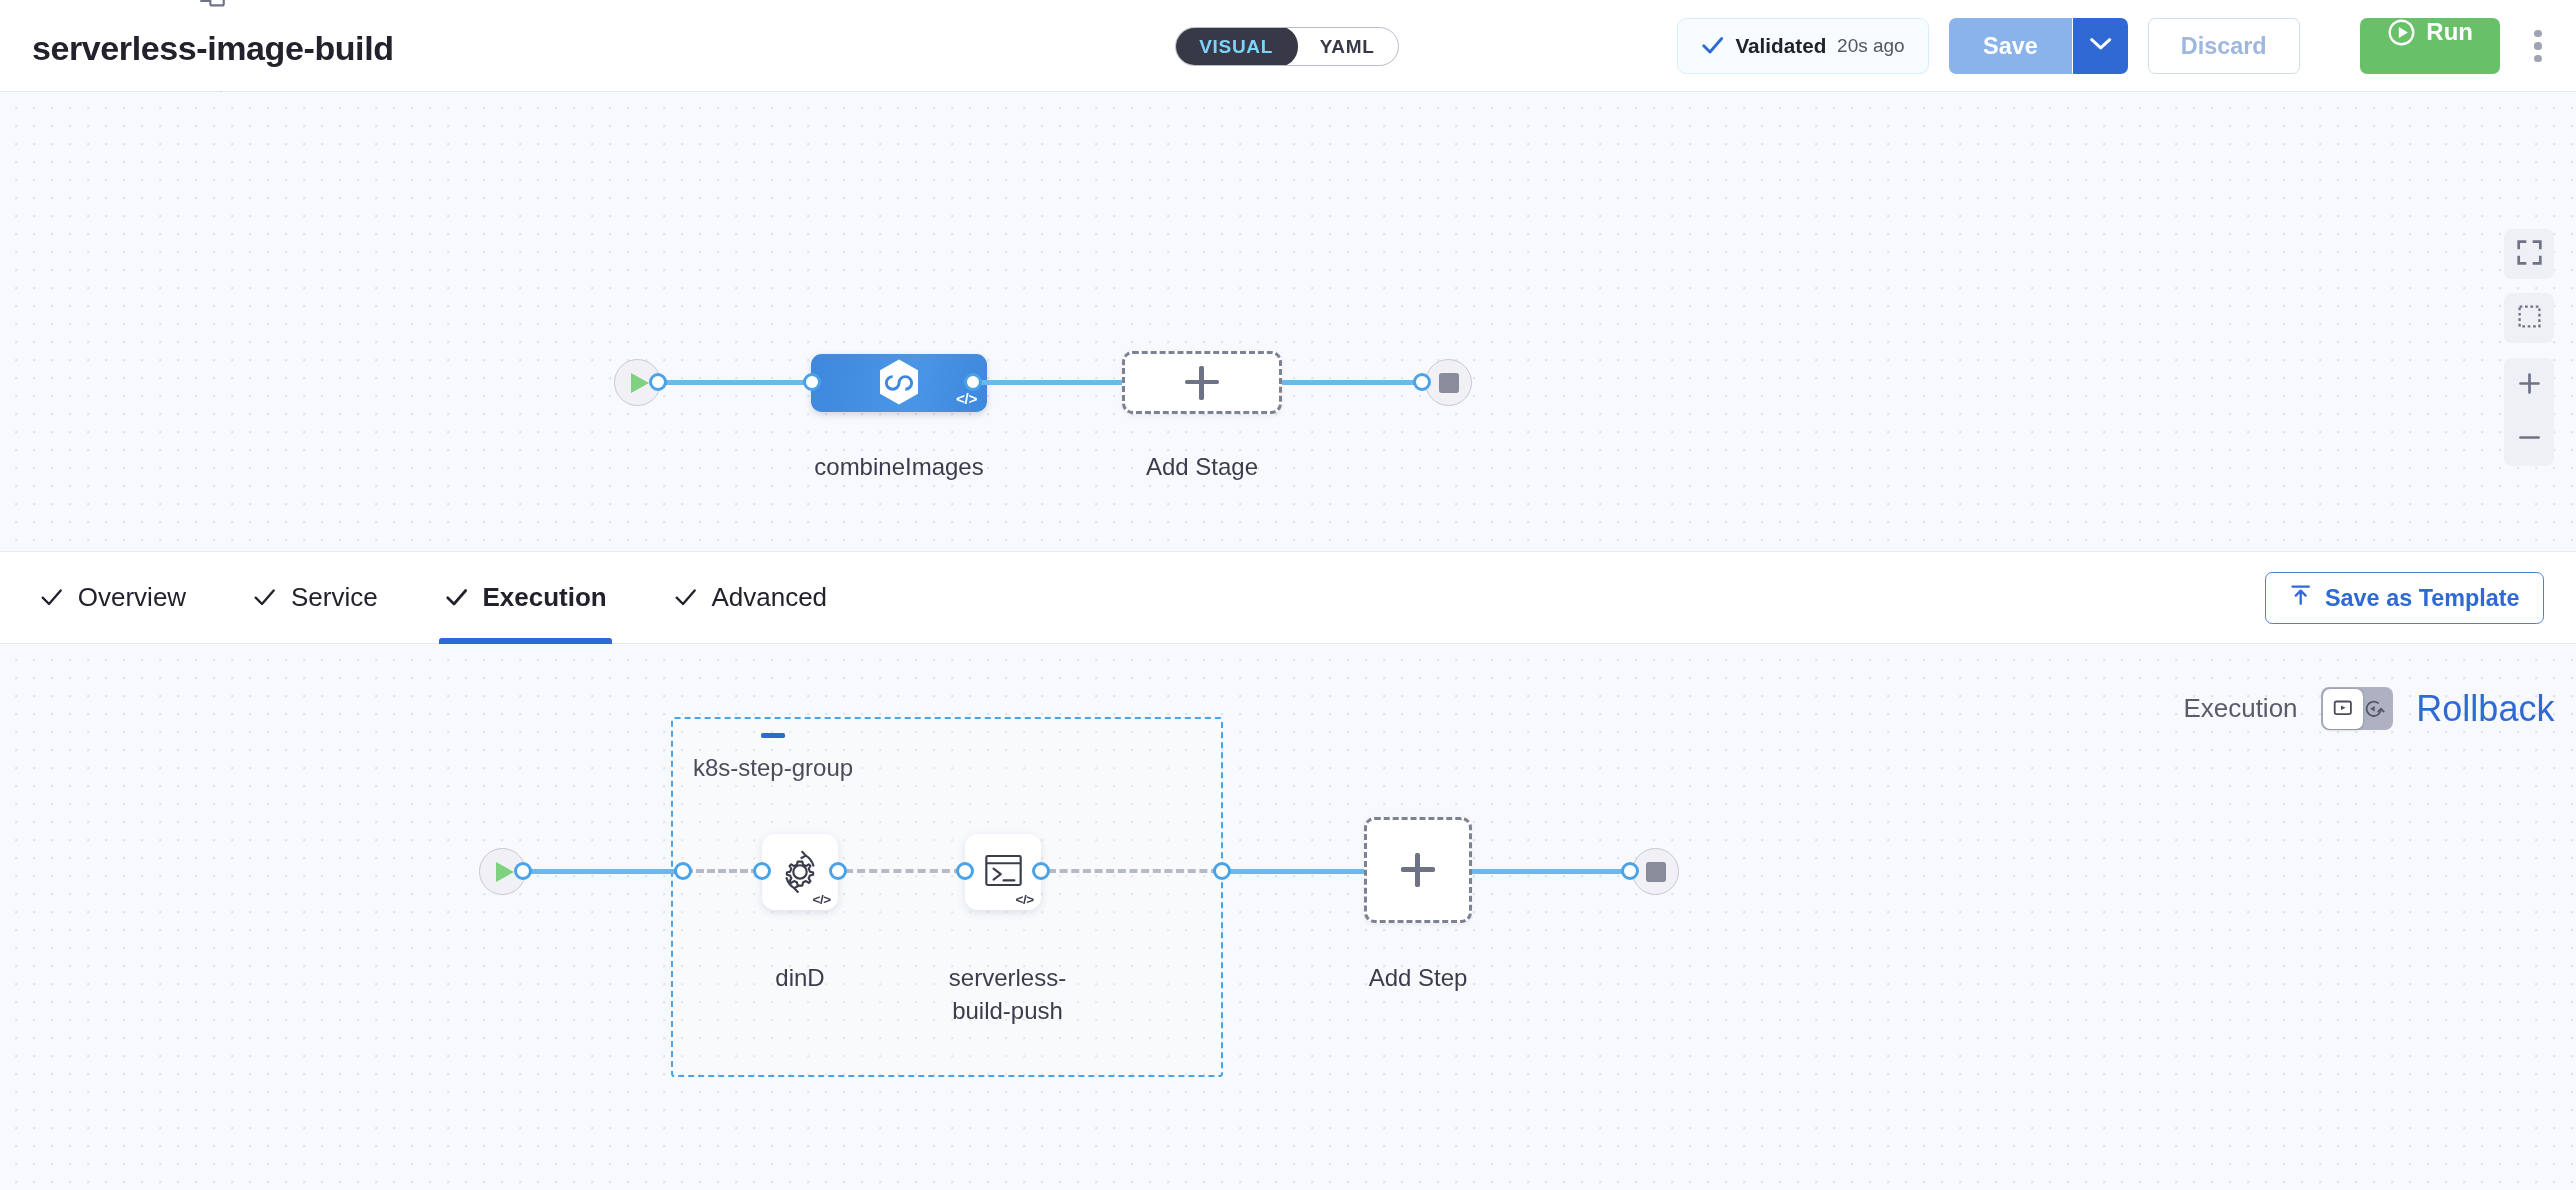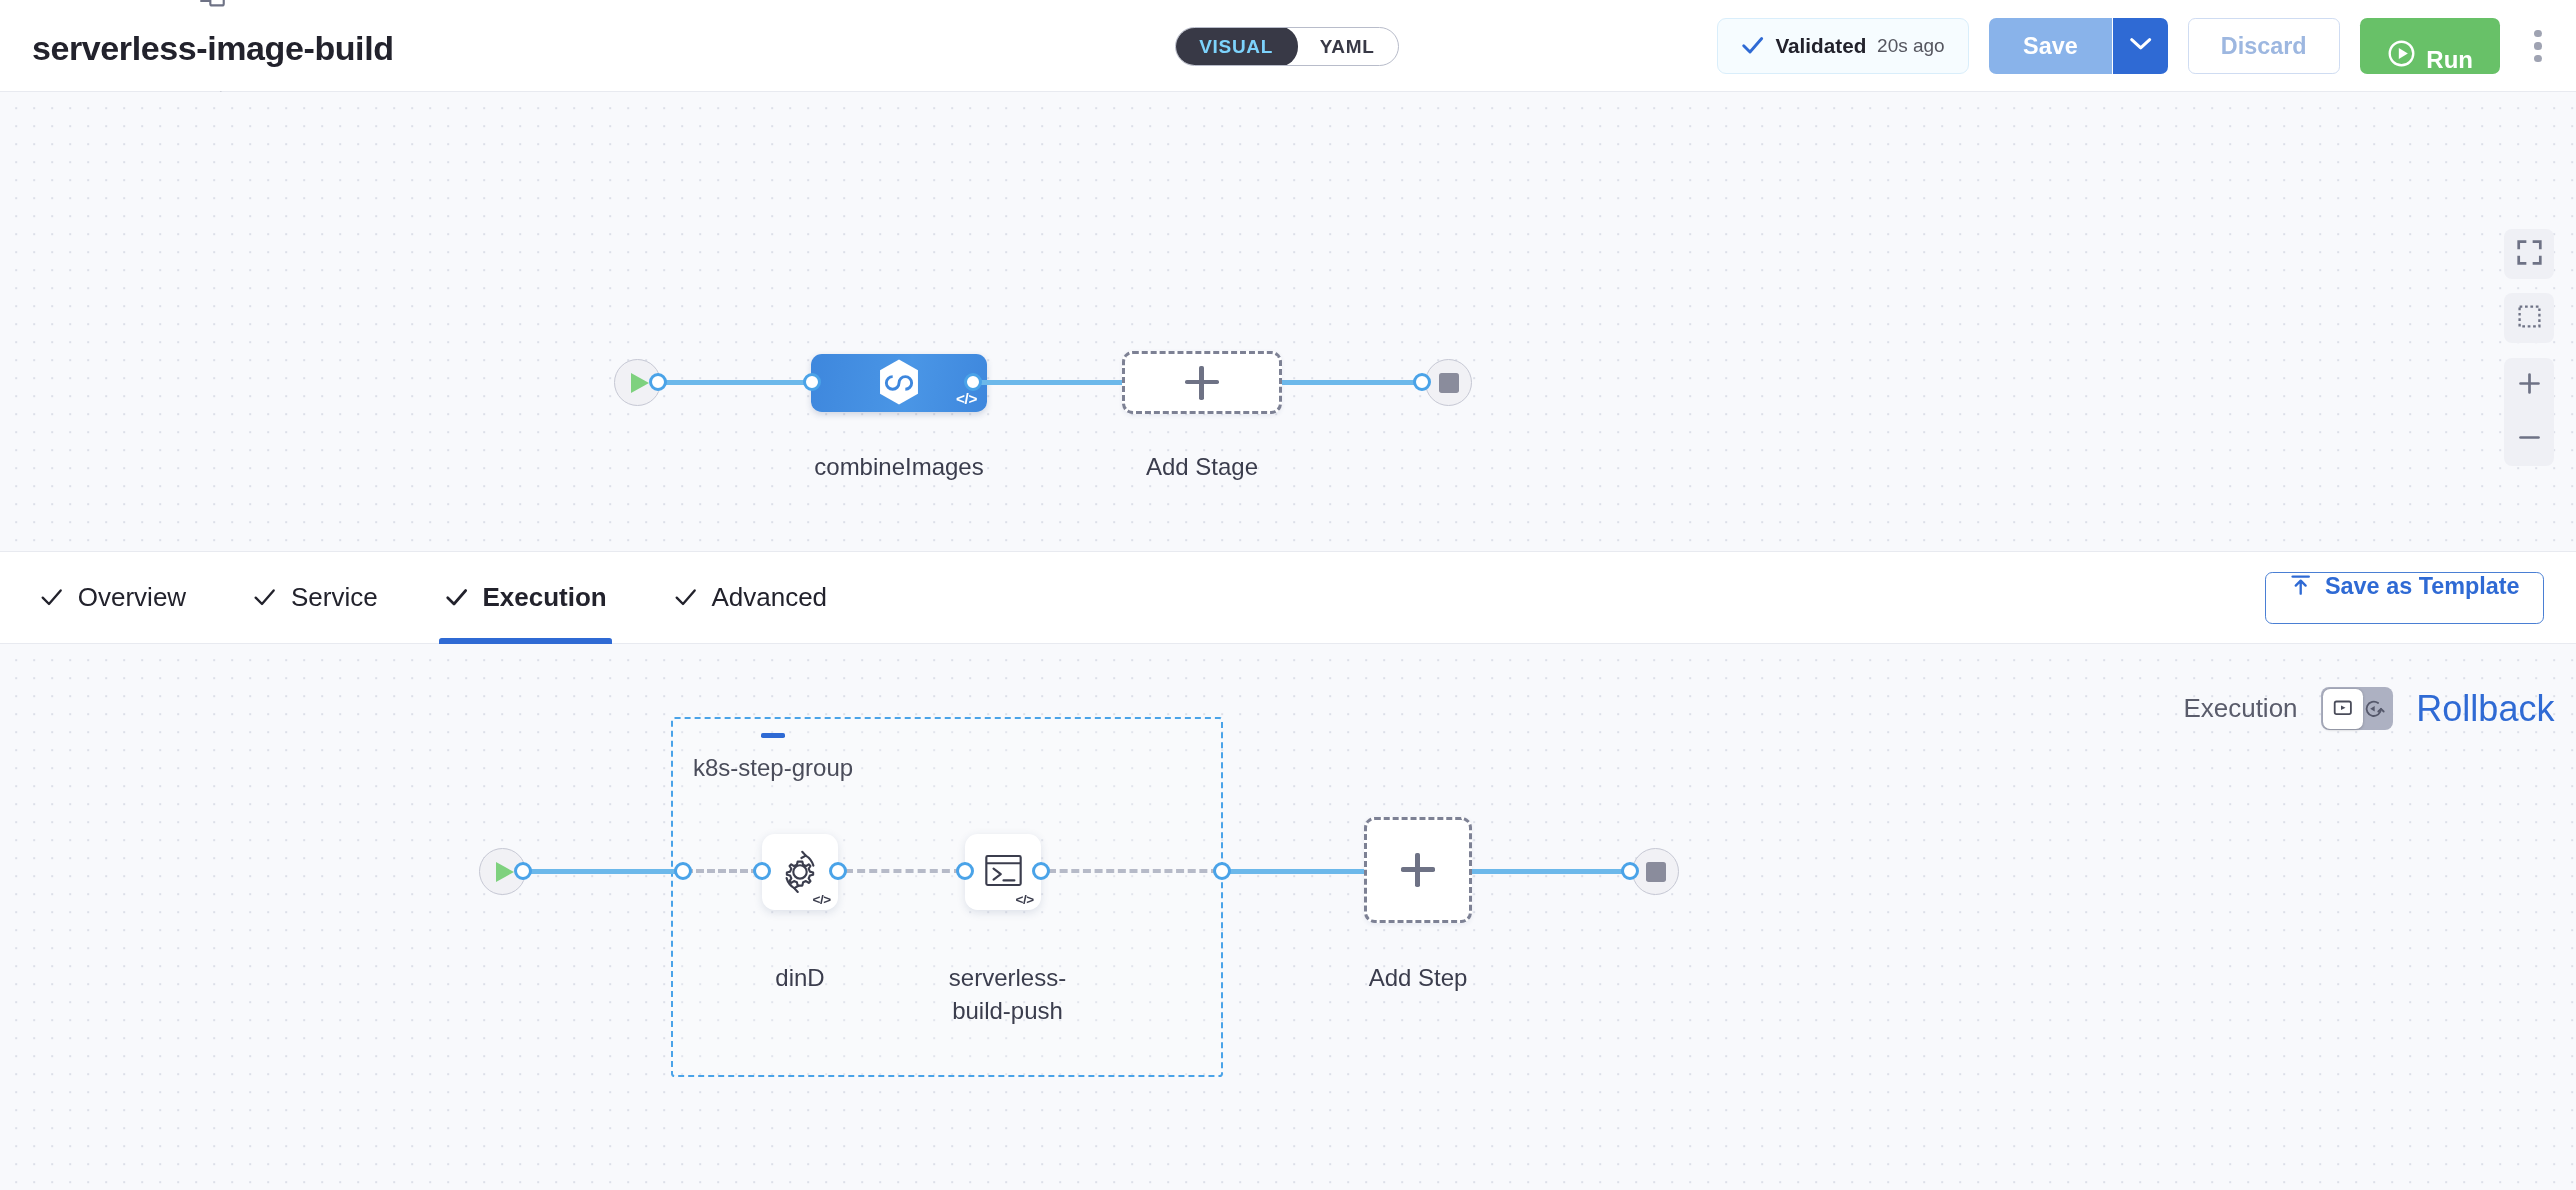--- a/index.html
+++ b/index.html
@@ -71,22 +71,22 @@
   }
   .discard-btn {
     height: 56px; padding: 0 32px;
     border: 1.8px solid #cfdcf2; border-radius: 7.2px; background: #ffffff;
     color: #9db7e0; font-size: 23.4px; font-weight: bold;
     display: flex; align-items: center; cursor: pointer;
   }
   .run-btn {
     height: 56px; padding: 0 27px;
     background: #68c168; border-radius: 7.2px;
-    display: flex; align-items: flex-end; gap: 10.8px;
-    color: #ffffff; font-size: 24px; font-weight: bold; cursor: pointer;
+    display: flex; align-items: flex-start; gap: 10.8px;
+    color: #ffffff; font-size: 24px; font-weight: bold; cursor: pointer; margin-left: 40px;
   }
   .kebab { width: 36px; height: 56px; display: flex; flex-direction: column;
            align-items: center; justify-content: center; gap: 5.4px; cursor: pointer; }
   .kebab i { width: 7.2px; height: 7.2px; border-radius: 50%; background: #9fa3b2; display: block; }
 
   
   .canvas {
     position: absolute; left: 0; background: #f8f9fc;
     background-image: radial-gradient(#dcdfe8 1.4px, transparent 1.5px);
     background-size: 18px 18px; background-position: 7.2px 7.2px;
@@ -188,21 +188,21 @@
   }
   .tab.active { font-weight: bold; }
   .tab.active::after {
     content: ""; position: absolute; left: -5.4px; right: -5.4px; bottom: 0;
     height: 5.4px; background: #2f6ad4; border-radius: 2.7px 2.7px 0 0;
   }
   .tab-check { width: 23.4px; height: 23.4px; display: block; }
   .save-tpl-btn {
     position: absolute; right: 32px; top: 20px; height: 52px;
     border: 1.8px solid #4a7fd4; border-radius: 7.2px; background: #ffffff;
-    display: flex; align-items: flex-start; gap: 12.6px; padding: 0 23.4px;
+    display: flex; align-items: center; gap: 12.6px; padding: 0 23.4px;
     color: #2f6ad4; font-size: 23.4px; font-weight: bold; cursor: pointer;
   }
 
   
   .exec-row {
     position: absolute; right: 21.6px; top: 43px;
     display: flex; align-items: center; gap: 23.4px;
   }
   .exec-label { font-size: 26px; color: #5a5c6b; cursor: pointer; }
   .rollback-label { font-size: 36px; color: #2f6ad4; cursor: pointer; }

